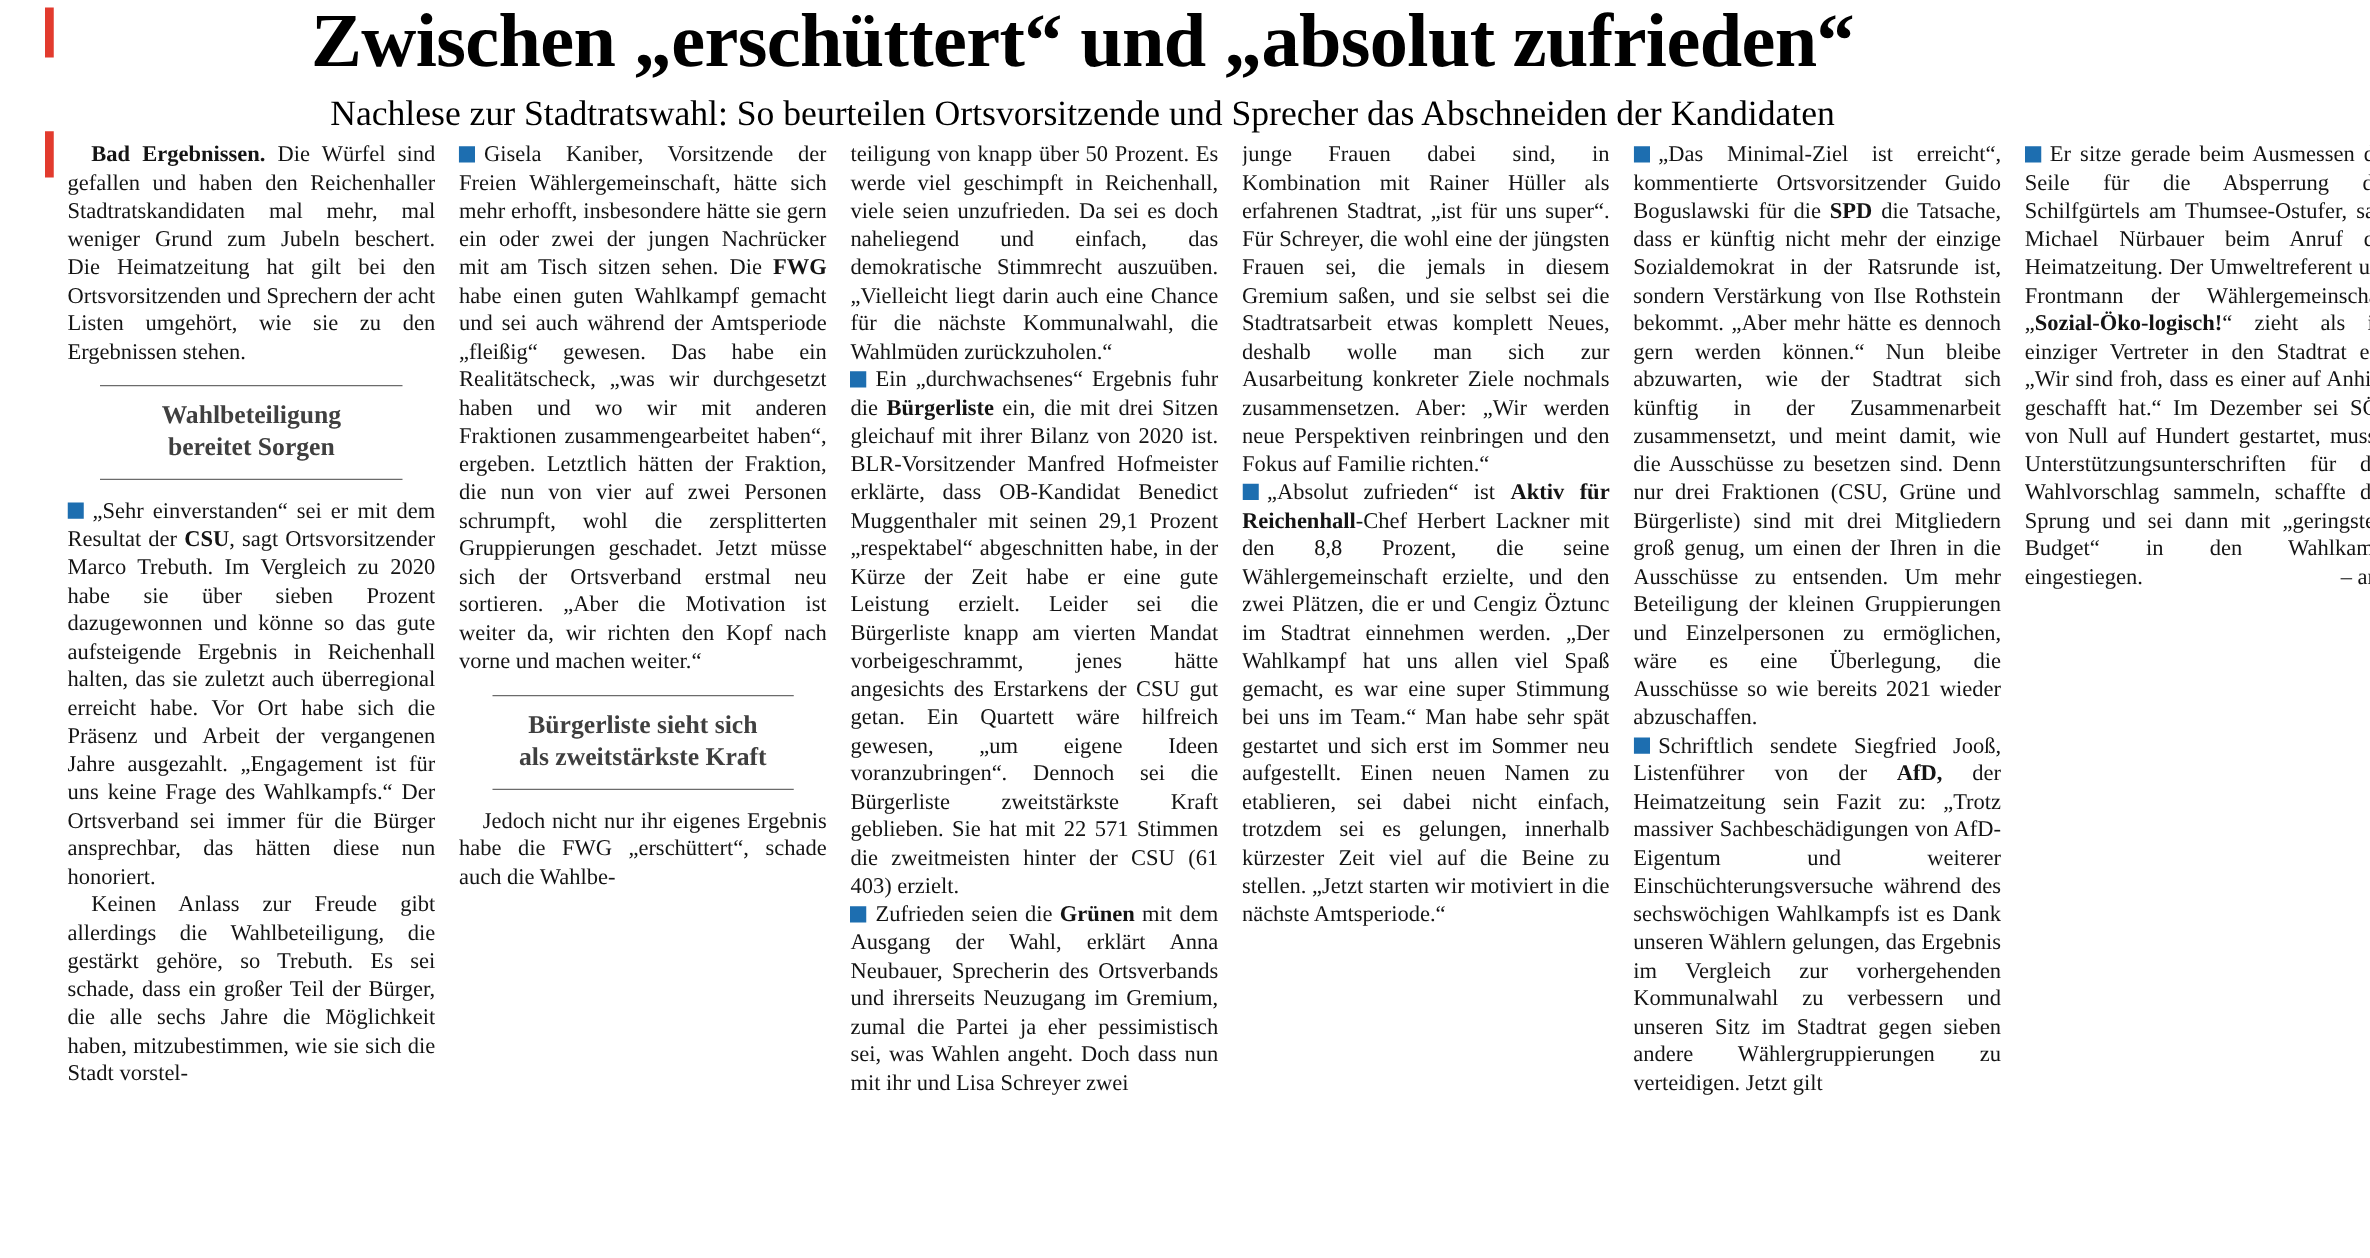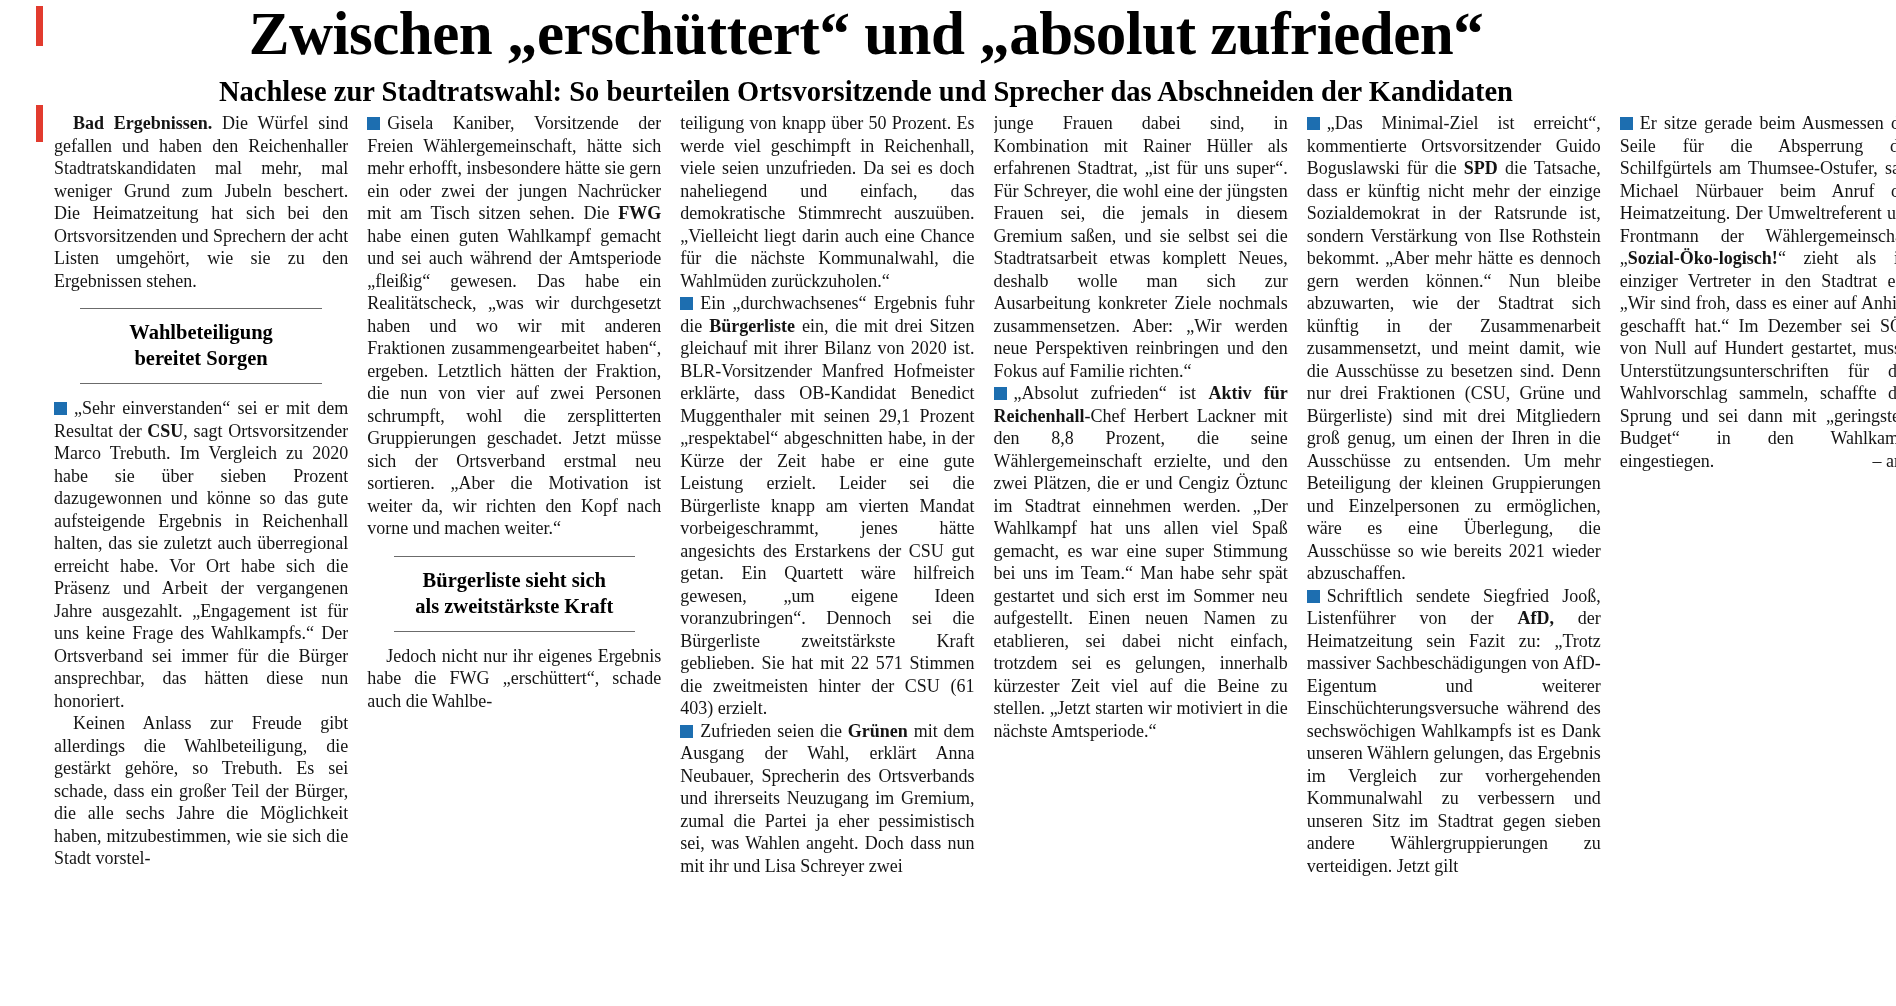--- a/index.html
+++ b/index.html
@@ -24,21 +24,21 @@
   
   .header { position:absolute; top:0; left:0; width:1660px; text-align:center; }
   .header h1 {
     margin: 0; padding-top: 2px;
     font-size: 61px; line-height: 1.04; font-weight: bold;
     letter-spacing: -0.5px; color:#000;
     white-space: nowrap;
   }
   .header h2 {
     margin: 11px 0 0 0;
-    font-size: 28.5px; line-height: 1.1; font-weight: bold; color:#000;
+    font-size: 28.5px; line-height: 1.1; font-weight: normal; color:#000;
   }
 
   
   .columns {
     position:absolute; top:112px; left:18px; width:1860px; height:894px;
     display:flex; gap:19px; overflow:hidden;
   }
   .col { flex:1 1 0; overflow:hidden; }
   .para {
     margin:0; font-size:18px; line-height:22.5px;
@@ -50,39 +50,39 @@
     display:inline-block; width:13px; height:13px;
     background: var(--bullet-blue, #1d6eb0);
     margin-right:7px; transform: translateY(1px);
   }
   .sig { float:right; }
 
   .crosshead { margin: 16px 0 13px; }
   .crosshead .rule { border-top: 1px solid #6b6b6b; width: 82%; margin: 0 auto; }
   .crosshead h3 {
     font-size: 20.5px; font-weight: bold; line-height: 1.28;
-    text-align:center; margin: 10px 0 12px; color:#000000;
+    text-align:center; margin: 10px 0 12px; color:#404040;
   }
 </style>
 </head>
 <body>
 
 <div class="page">
 
   <div class="red-bar red-bar-1"></div>
   <div class="red-bar red-bar-2"></div>
 
   <div class="header">
     <h1>Zwischen „erschüttert“ und „absolut zufrieden“</h1>
     <h2>Nachlese zur Stadtratswahl: So beurteilen Ortsvorsitzende und Sprecher das Abschneiden der Kandidaten</h2>
   </div>
 
   <div class="columns">
       <div class="col">
-        <p class="para indent"><span class="bold">Bad Ergebnissen.</span><span> Die Würfel sind gefallen und haben den Reichenhaller Stadtratskandidaten mal mehr, mal weniger Grund zum Jubeln beschert. Die Heimatzeitung hat sich bei den Ortsvorsitzenden und Sprechern der acht Listen umgehört, wie sie zu den Ergebnissen stehen.</span></p>
+        <p class="para indent"><span class="bold">Bad Ergebnissen.</span><span> Die Würfel sind gefallen und haben den Reichenhaller Stadtratskandidaten mal mehr, mal weniger Grund zum Jubeln beschert. Die Heimatzeitung hat gilt bei den Ortsvorsitzenden und Sprechern der acht Listen umgehört, wie sie zu den Ergebnissen stehen.</span></p>
         <div class="crosshead">
           <div class="rule"></div>
           <h3>Wahlbeteiligung<br>bereitet Sorgen</h3>
           <div class="rule"></div>
         </div>
         <p class="para"><span class="bullet"></span><span>„Sehr einverstanden“ sei er mit dem Resultat der </span><span class="bold">CSU</span><span>, sagt Ortsvorsitzender Marco Trebuth. Im Vergleich zu 2020 habe sie über sieben Prozent dazugewonnen und könne so das gute aufsteigende Ergebnis in Reichenhall halten, das sie zuletzt auch überregional erreicht habe. Vor Ort habe sich die Präsenz und Arbeit der vergangenen Jahre ausgezahlt. „Engagement ist für uns keine Frage des Wahlkampfs.“ Der Ortsverband sei immer für die Bürger ansprechbar, das hätten diese nun honoriert.</span></p>
         <p class="para indent"><span>Keinen Anlass zur Freude gibt allerdings die Wahlbeteiligung, die gestärkt gehöre, so Trebuth. Es sei schade, dass ein großer Teil der Bürger, die alle sechs Jahre die Möglichkeit haben, mitzubestimmen, wie sie sich die Stadt vorstel-</span></p>
       </div>
       <div class="col">
         <p class="para"><span class="bullet"></span><span>Gisela Kaniber, Vorsitzende der Freien Wählergemeinschaft, hätte sich mehr erhofft, insbesondere hätte sie gern ein oder zwei der jungen Nachrücker mit am Tisch sitzen sehen. Die </span><span class="bold">FWG</span><span> habe einen guten Wahlkampf gemacht und sei auch während der Amtsperiode „fleißig“ gewesen. Das habe ein Realitätscheck, „was wir durchgesetzt haben und wo wir mit anderen Fraktionen zusammengearbeitet haben“, ergeben. Letztlich hätten der Fraktion, die nun von vier auf zwei Personen schrumpft, wohl die zersplitterten Gruppierungen geschadet. Jetzt müsse sich der Ortsverband erstmal neu sortieren. „Aber die Motivation ist weiter da, wir richten den Kopf nach vorne und machen weiter.“</span></p>

